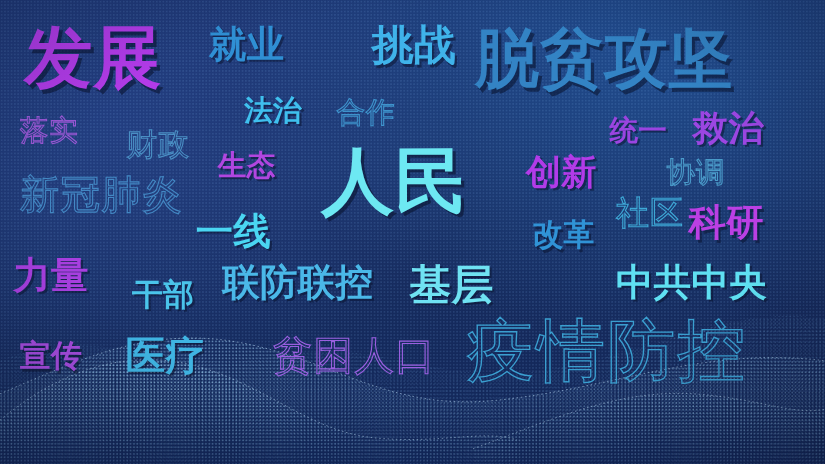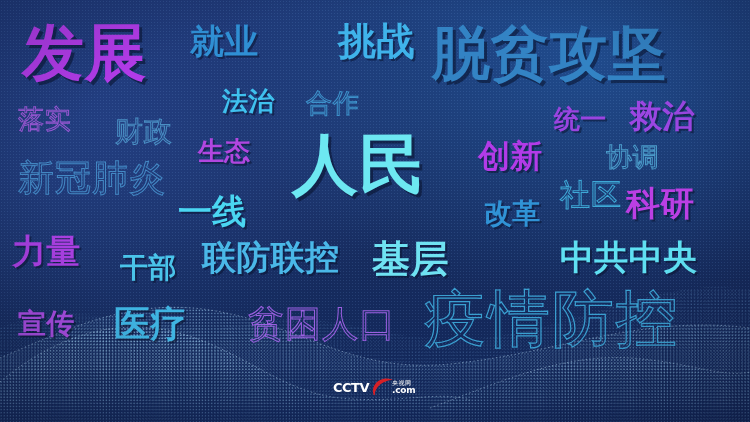--- a/index.html
+++ b/index.html
@@ -145,28 +145,14 @@
       <div class="w solid shadow-sm" style="left: 560px; top: 240px; font-size: 34px; font-weight: 700; color: rgb(95, 224, 242);">中共中央</div>
       <div class="w solid shadow-sm" style="left: 120px; top: 254px; font-size: 28px; font-weight: 700; color: rgb(74, 196, 234);">干部</div>
       <div class="w solid shadow-sm" style="left: 18px; top: 310px; font-size: 28px; font-weight: 700; color: rgb(168, 76, 224);">宣传</div>
       <div class="w solid shadow-sm" style="left: 114px; top: 306px; font-size: 36px; font-weight: 700; color: rgb(63, 180, 226);">医疗</div>
       <div class="w outline" style="left: 248px; top: 306px; font-size: 36px; font-weight: 300; -webkit-text-stroke: 1px rgb(154, 95, 224); color: transparent;">贫困人口</div>
       <div class="w outline" style="left: 424px; top: 288px; font-size: 62px; font-weight: 300; -webkit-text-stroke: 1.2px rgb(58, 159, 208); color: transparent;">疫情防控</div>
     </div>
 
   <div id="vignette"></div>
 
-  <div id="logo" style="left: 333px; top: 377px;">
-    <span class="cctv">CCTV</span>
-    <span class="swoosh">
-      <svg width="22" height="20" viewBox="0 0 22 20" aria-hidden="true">
-        <path d="M2,16 C1,8 7,1.5 15.5,1.5 C18.5,1.5 20.8,2.3 21.8,3.2
-                 C20.2,3.0 18.6,3.1 16.6,3.7 C9.6,5.6 5.2,10.3 3.6,16.6 Z" fill="#d62027"></path>
-        <path d="M3.2,17.4 C2.4,11.0 7.6,4.6 15.0,3.4" fill="none" stroke="#d62027" stroke-width="1.5" stroke-linecap="round"></path>
-      </svg>
-    </span>
-    <span class="right">
-      <span class="cn">央视网</span>
-      <span class="com">.com</span>
-    </span>
-  </div>
 
 </div>
 
 </body></html>

